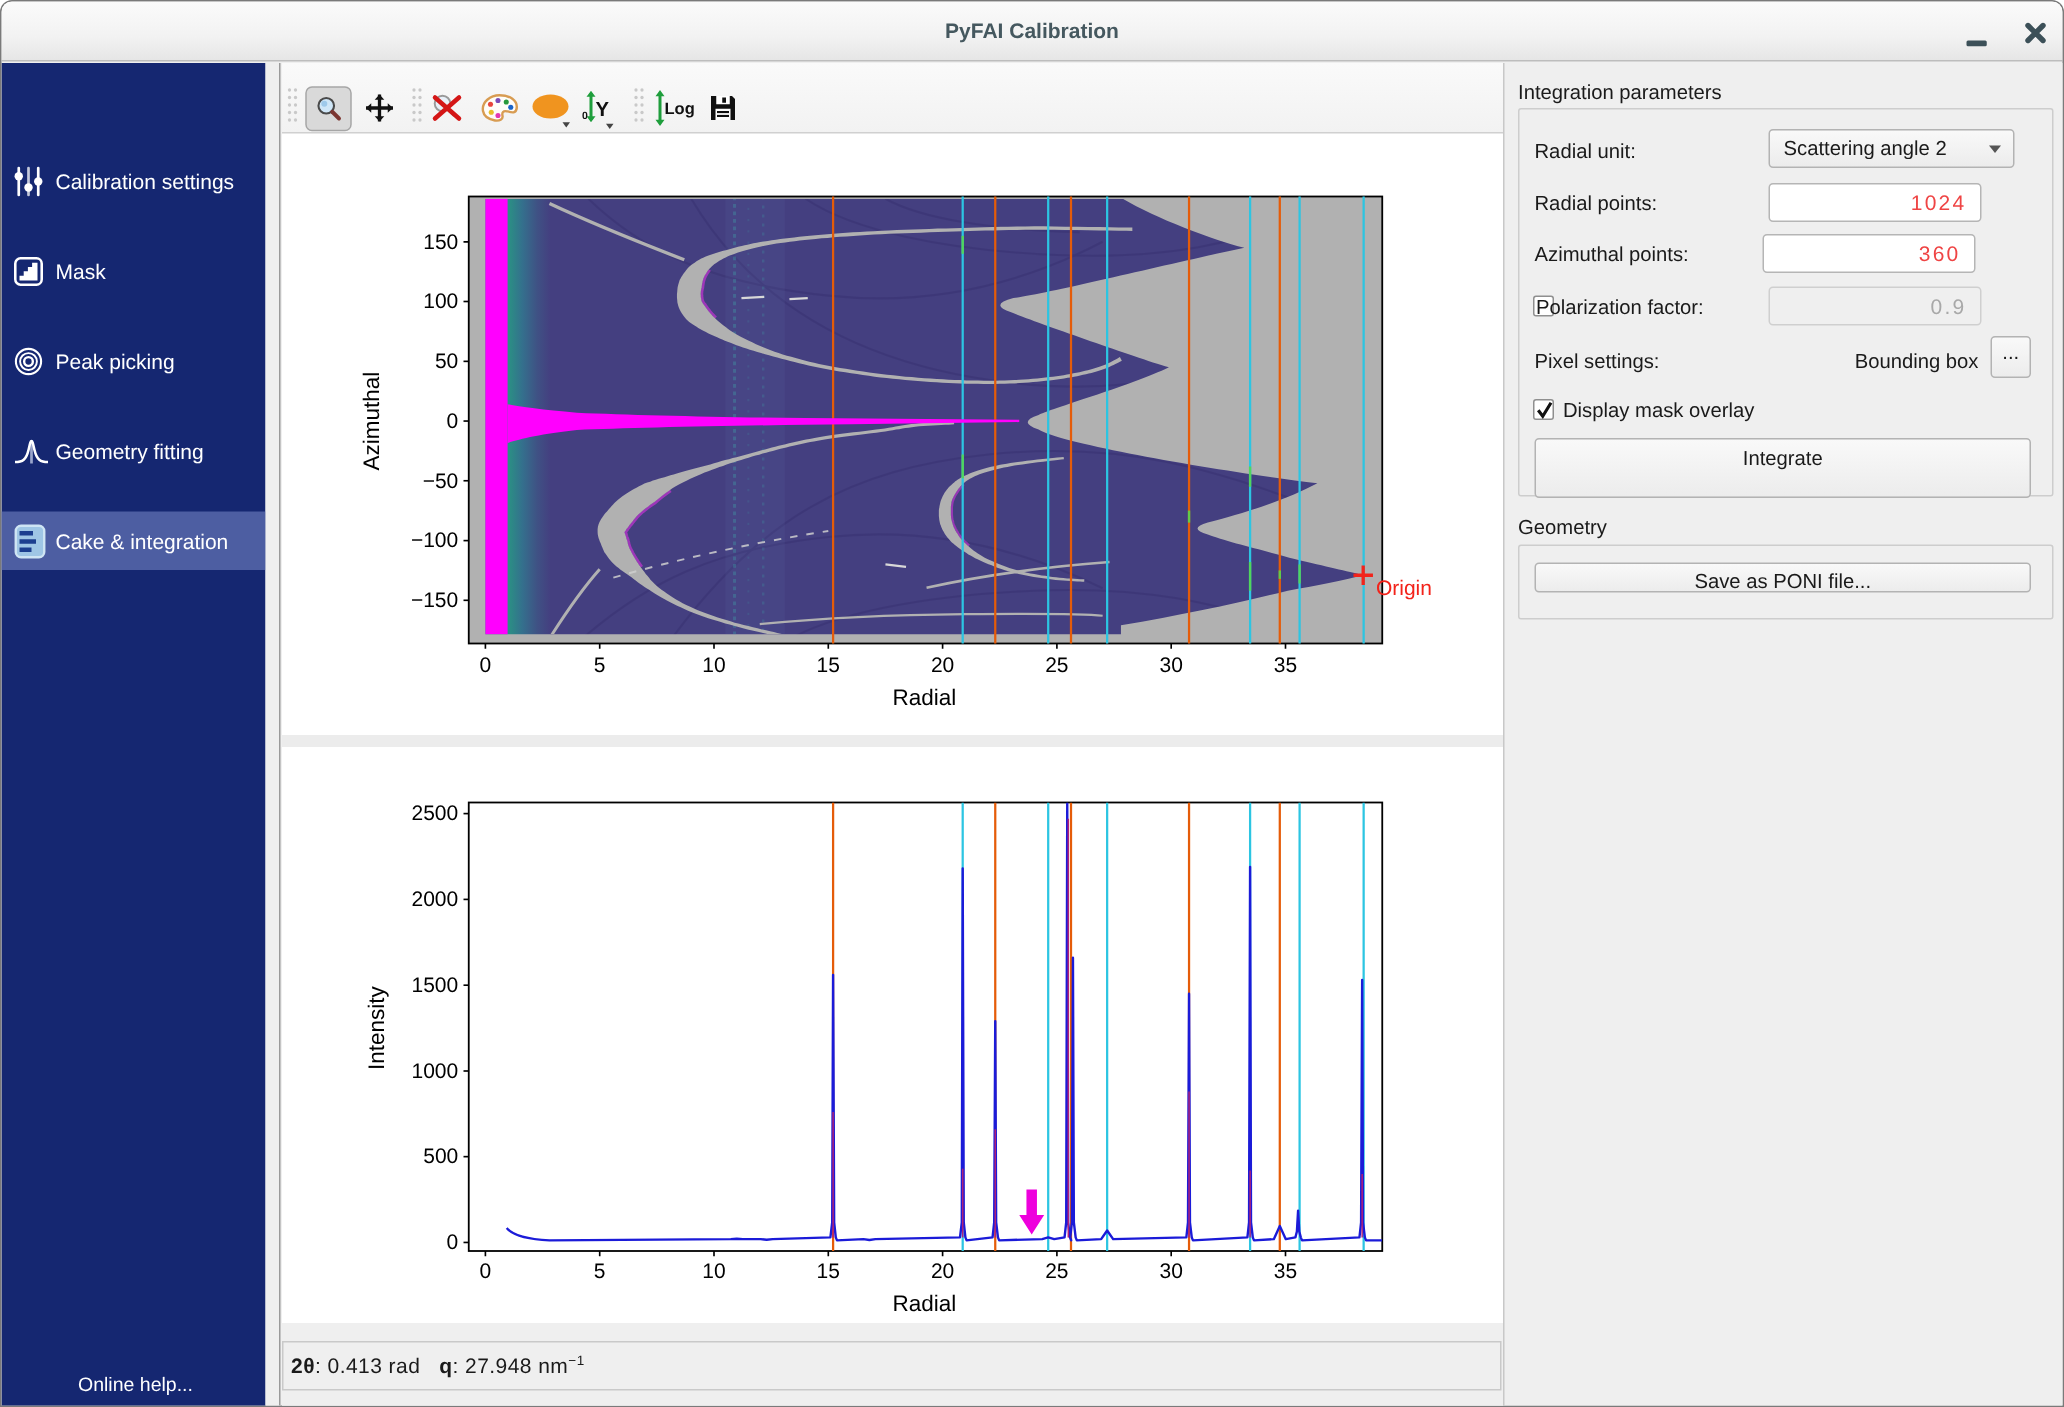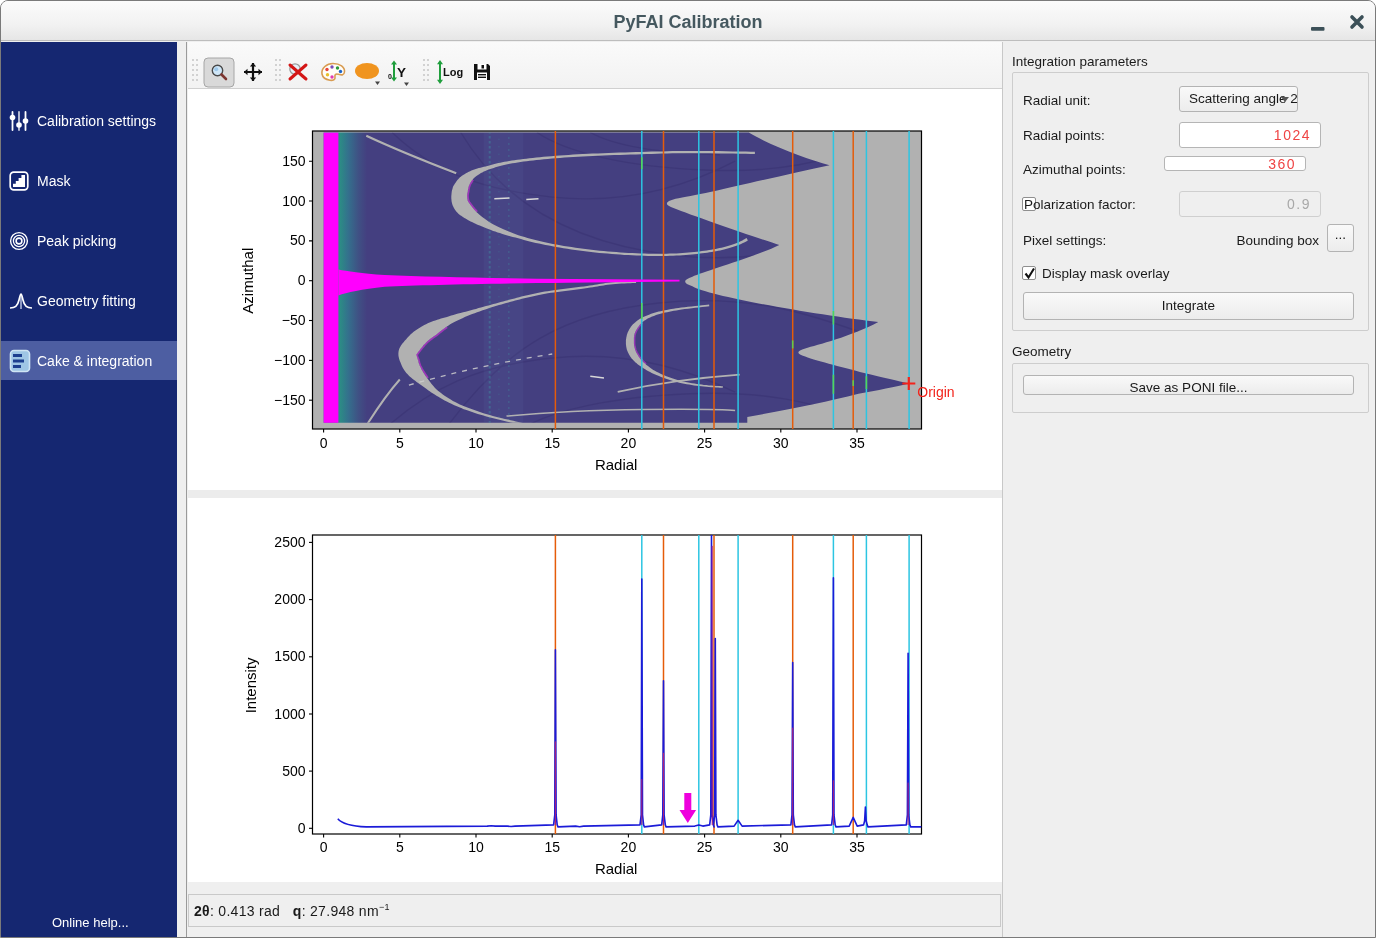--- a/index.html
+++ b/index.html
@@ -1,20 +1,20 @@
 <!DOCTYPE html>
 <html><head>
 <meta charset="utf-8">
 <style>
   html,body{margin:0;padding:0;background:#ffffff;}
   *{box-sizing:border-box;}
   body{font-family:"Liberation Sans", sans-serif;width:1376px;height:938px;position:relative;overflow:hidden;}
   #win{position:absolute;left:0;top:0;width:1376px;height:938px;border:1px solid #7a7a7a;border-radius:8px 8px 0 0;overflow:hidden;background:#efefef;}
   #titlebar{position:absolute;left:0;top:0;width:1374px;height:40px;background:linear-gradient(#fbfbfb,#f2f2f2 60%,#e6e6e6);border-bottom:1px solid #bdbdbd;}
-  #title{position:absolute;left:0;top:11px;width:100%;text-align:center;font-size:18px;font-weight:bold;color:#45585f;}
+  #title{position:absolute;left:0;top:11px;width:100%;text-align:center;font-size:14px;font-weight:bold;color:#45585f;}
   #sidebar{position:absolute;left:0;top:41px;width:176px;height:897px;background:#152771;}
   .navitem{position:absolute;left:0;width:176px;height:38px;color:#ffffff;font-size:14px;}
   .navitem span{position:absolute;left:36px;top:50%;transform:translateY(-50%);white-space:nowrap;}
   .navitem svg{position:absolute;left:8px;top:50%;transform:translateY(-50%);}
   #gap{position:absolute;left:176px;top:41px;width:10px;height:897px;background:#efefef;border-right:1px solid #9a9a9a;}
   #centerpanel{position:absolute;left:187px;top:41px;width:814px;height:897px;background:#ffffff;}
   #toolbar{position:absolute;left:0;top:0;width:814px;height:47px;background:linear-gradient(#fafafa,#f2f2f2);border-bottom:1px solid #d0d0d0;}
   #fig1{position:absolute;left:0;top:48px;width:814px;height:400px;background:#ffffff;}
   #figgap{position:absolute;left:0;top:448px;width:814px;height:8px;background:#ececec;}
   #fig2{position:absolute;left:0;top:456px;width:814px;height:384px;background:#ffffff;}
@@ -378,48 +378,48 @@
       <div id="statusbox">
           <div id="statustext"><b>2θ</b>: 0.413 rad&nbsp;&nbsp; <b>q</b>: 27.948 nm<sup style="font-size:9px">−1</sup></div>
         </div>
     </div>
   </div>
   <div id="rightpanel">
 
     <div class="rp" style="left:9px;top:12px;">Integration parameters</div>
     <div class="gbox" style="left:9px;top:30px;width:357px;height:259px;"></div>
     <div class="rp" style="left:20px;top:51px;">Radial unit:</div>
-    <div class="qbtn" style="left:176px;top:44px;width:119px;height:26px;">
+    <div class="qbtn" style="left:176px;top:44px;width:164px;height:26px;">
       <span style="position:absolute;left:9px;top:4px;white-space:nowrap;width:118px;overflow:hidden;text-align:left;">Scattering angle 2</span>
       <span style="position:absolute;right:8px;top:10px;width:0;height:0;border-left:4.5px solid transparent;border-right:4.5px solid transparent;border-top:5.5px solid #555;"></span>
     </div>
     <div class="rp" style="left:20px;top:86px;">Radial points:</div>
     <div class="qinput" style="left:176px;top:80px;width:142px;height:26px;">
         <span>1024</span>
       </div>
     <div class="rp" style="left:20px;top:120px;">Azimuthal points:</div>
-    <div class="qinput" style="left:161px;top:114px;width:142px;height:15px;">
+    <div class="qinput" style="left:172px;top:114px;width:142px;height:26px;">
         <span>360</span>
       </div>
     <div class="cb" style="left:19px;top:155px;"></div>
     <div class="rp" style="left:21px;top:155px;">Polarization factor:</div>
     <div class="qinput" style="left:176px;top:149px;width:142px;height:26px;background:#efefef;border-color:#cfcfcf;color:#a8a8a8;">
         <span>0.9</span>
       </div>
     <div class="rp" style="left:20px;top:191px;">Pixel settings:</div>
     <div class="rp" style="right:58px;top:191px;">Bounding box</div>
     <div class="qbtn" style="left:324px;top:182px;width:27px;height:28px;">
         <span style="position:absolute;left:0;right:0;top:2px;">...</span>
       </div>
     <div class="cb" style="left:19px;top:224px;"></div>
     <svg style="position:absolute;left:20px;top:224px;" width="14" height="15">
         <path d="M2.5 7.5 L5.5 11.5 L11 2.5" fill="none" stroke="#111" stroke-width="2.1"></path>
       </svg>
     <div class="rp" style="left:39px;top:224px;">Display mask overlay</div>
-    <div class="qbtn" style="left:20px;top:250px;width:331px;height:28px;">
+    <div class="qbtn" style="left:20px;top:250px;width:331px;height:40px;">
         <span style="position:absolute;left:0;right:0;top:5px;">Integrate</span>
       </div>
     <div class="rp" style="left:9px;top:302px;">Geometry</div>
     <div class="gbox" style="left:9px;top:321px;width:357px;height:50px;"></div>
     <div class="qbtn" style="left:20px;top:333px;width:331px;height:20px;">
         <span style="position:absolute;left:0;right:0;top:4px;">Save as PONI file...</span>
       </div>
   </div>
 </div>
 

